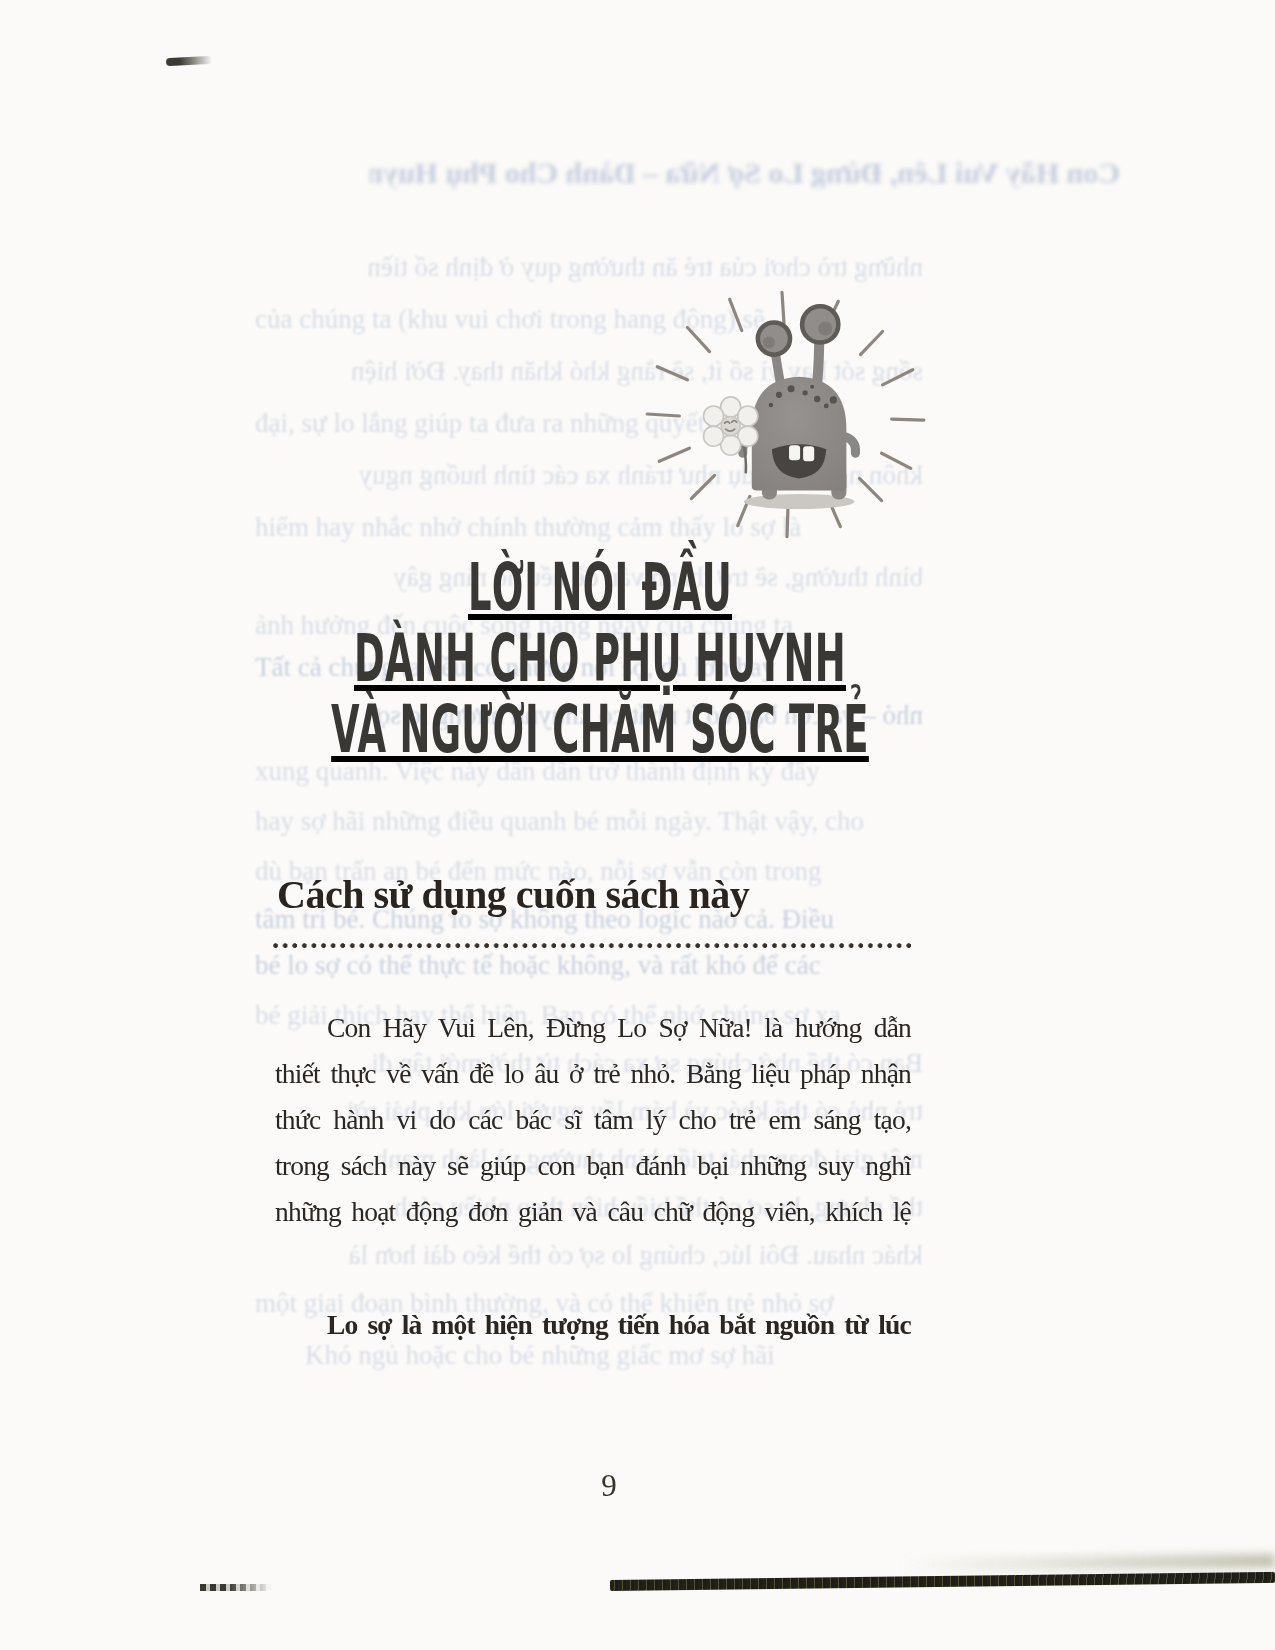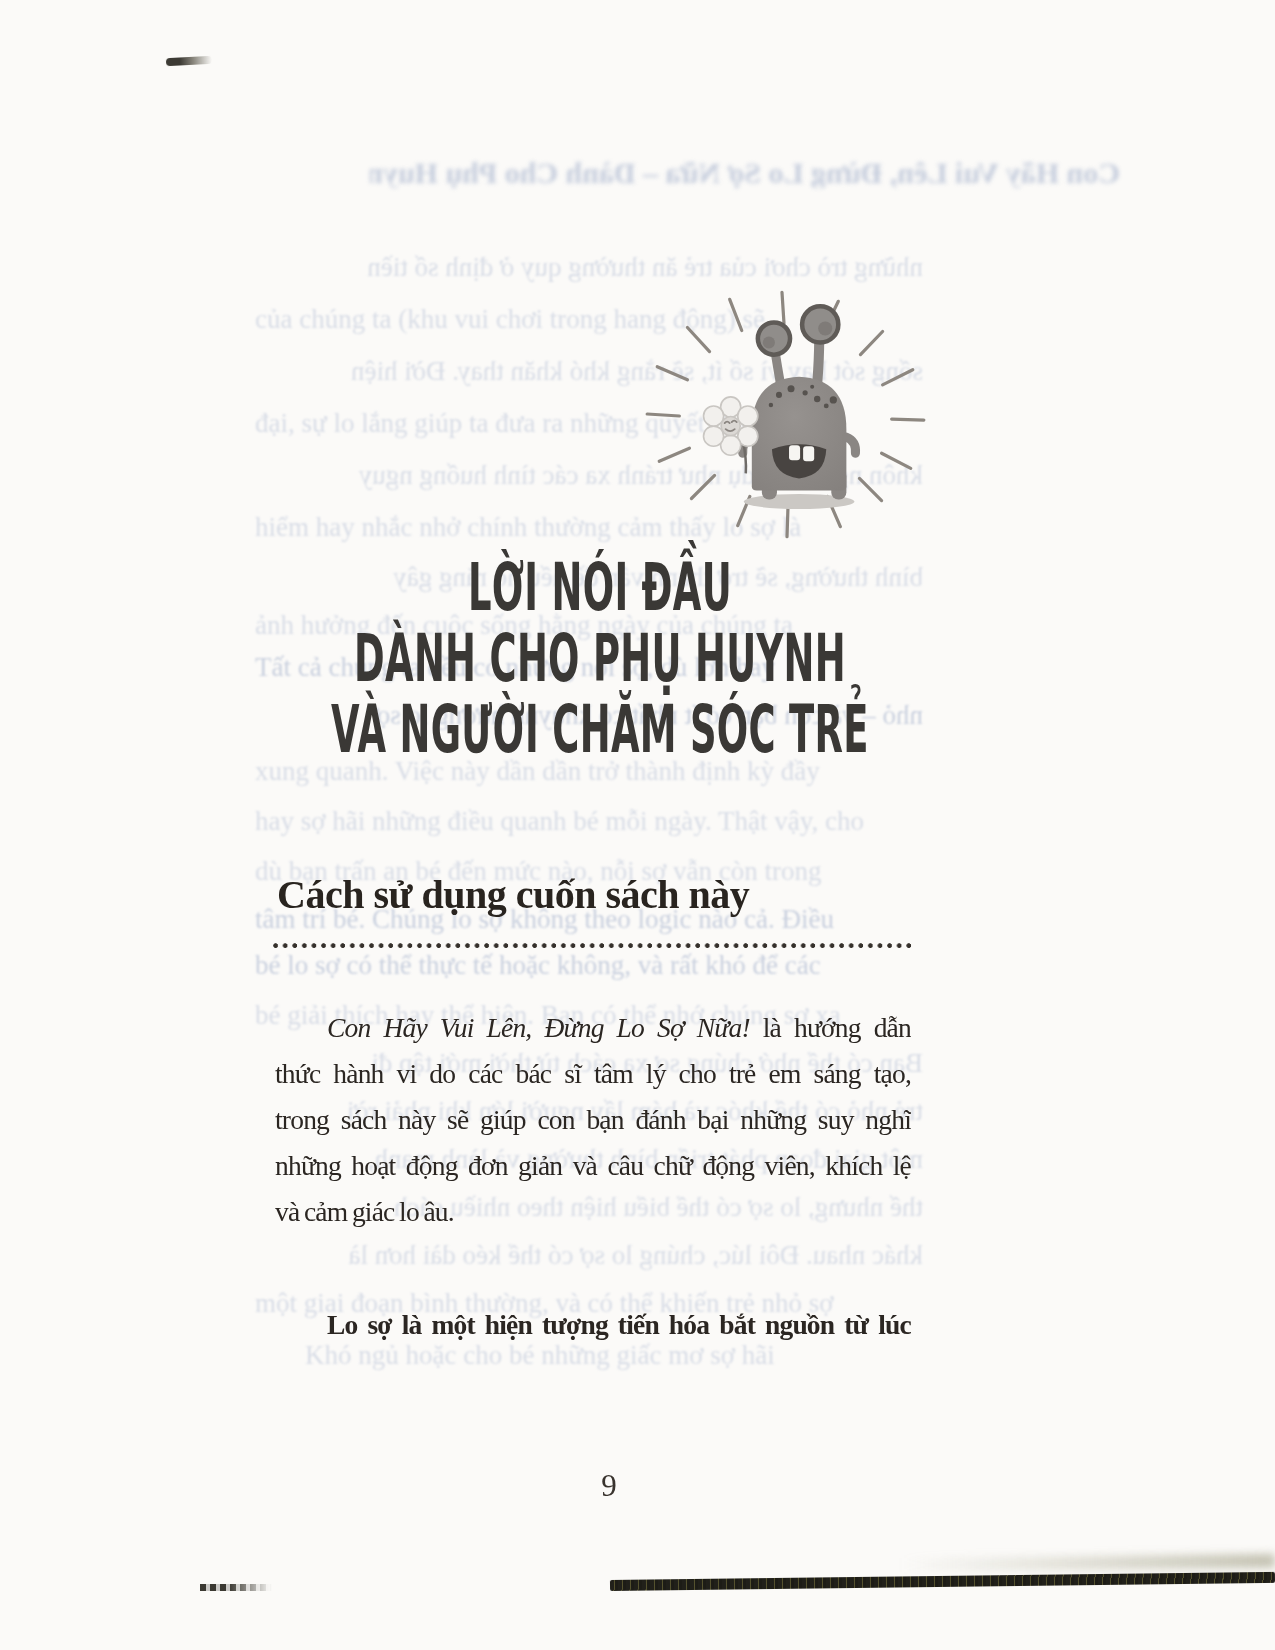--- a/index.html
+++ b/index.html
@@ -18,21 +18,21 @@
     color:#b6c0d5;opacity:.5;filter:blur(1.3px);
   }
   .gline.mir{transform:scaleX(-1);}
   .gline.ghead{
     font-weight:700;font-size:30px;color:#a9b6d2;opacity:.8;filter:blur(2.3px);
     width:750px;
   }
   
   .monster{position:absolute;left:618px;top:268px;width:332px;height:292px;z-index:2;}
   
-  .title{position:absolute;left:100px;top:552px;width:1000px;text-align:center;z-index:3;}
+  .title{position:absolute;left:100px;top:552px;width:1000px;text-align:center;z-index:3;text-decoration:underline;}
   .title-line{
     display:block;font-family:"DejaVu Sans", sans-serif;font-weight:800;
     font-size:66px;line-height:71px;color:#3a3835;white-space:nowrap;
     transform:scaleX(0.56);transform-origin:center;letter-spacing:0.5px;
   }
   
   .heading{
     position:absolute;left:273px;top:866px;margin:4px;z-index:3;
     font-family:"Liberation Serif", serif;font-weight:700;font-size:40px;line-height:50px;
     letter-spacing:-0.5px;color:#29241f;white-space:nowrap;
@@ -46,21 +46,21 @@
   .para{
     position:absolute;left:275px;width:636px;z-index:3;
     font-family:"Liberation Serif", serif;font-size:27.5px;color:#2b2622;
     letter-spacing:-0.8px;word-spacing:-1.5px;
   }
   .p1{top:1005px;}
   .p2{top:1302px;font-weight:bold;}
   .bl{height:46px;line-height:46px;white-space:nowrap;}
   .just{text-align:justify;text-align-last:justify;white-space:normal;overflow:hidden;}
   .first{padding-left:52px;}
-  .book-title-italic{font-style:italic;}
+  .book-title-italic{}
   
   .pagenum{
     position:absolute;left:609px;top:1468px;transform:translateX(-50%);z-index:3;
     font-family:"Liberation Serif", serif;font-size:31px;color:#39332e;
   }
   
   .mark-topleft{
     position:absolute;left:166px;top:57px;width:46px;height:8px;z-index:4;
     background:linear-gradient(90deg,#3c3a34 0 30%, #8b887f 60%, rgba(139,136,127,0));
     border-radius:4px;transform:rotate(-3deg);filter:blur(.3px);
@@ -186,24 +186,24 @@
     <span class="title-line">LỜI NÓI ĐẦU</span>
     <span class="title-line">DÀNH CHO PHỤ HUYNH</span>
     <span class="title-line">VÀ NGƯỜI CHĂM SÓC TRẺ</span>
   </div>
 
   <h2 class="heading">Cách sử dụng cuốn sách này</h2>
   <div class="dots"></div>
 
   <div class="para p1">
     <div class="bl just first"><span class="book-title-italic">Con Hãy Vui Lên, Đừng Lo Sợ Nữa!</span><span> là hướng dẫn</span></div>
+    <div class="bl just">thiết thực về vấn đề lo âu ở trẻ nhỏ. Bằng liệu pháp nhận</div>
     <div class="bl just">thức hành vi do các bác sĩ tâm lý cho trẻ em sáng tạo,</div>
     <div class="bl just">trong sách này sẽ giúp con bạn đánh bại những suy nghĩ</div>
     <div class="bl just">những hoạt động đơn giản và câu chữ động viên, khích lệ</div>
-    <div class="bl">và cảm giác lo âu.</div>
   </div>
 
   <div class="para p2">
     <div class="bl just first">Lo sợ là một hiện tượng tiến hóa bắt nguồn từ lúc</div>
   </div>
 
   <div class="pagenum">9</div>
 
   <div class="mark-topleft"></div>
   <div class="edge-glow"></div>

